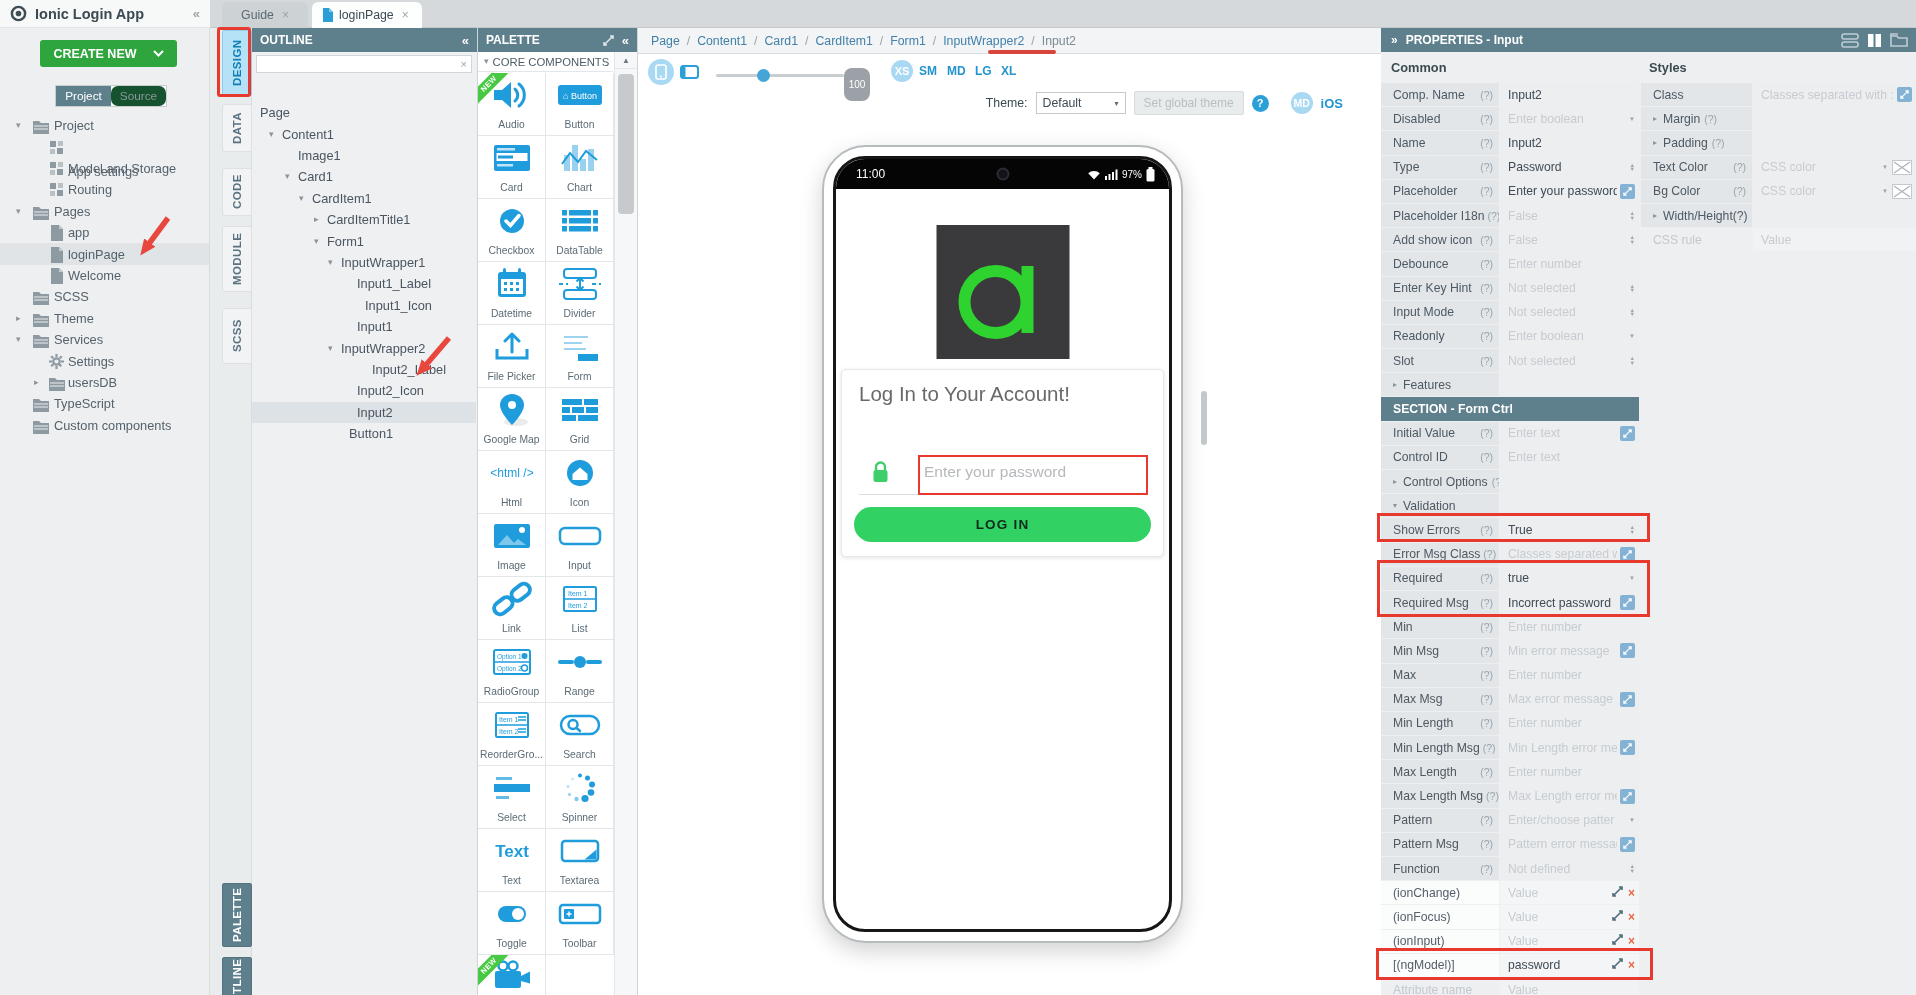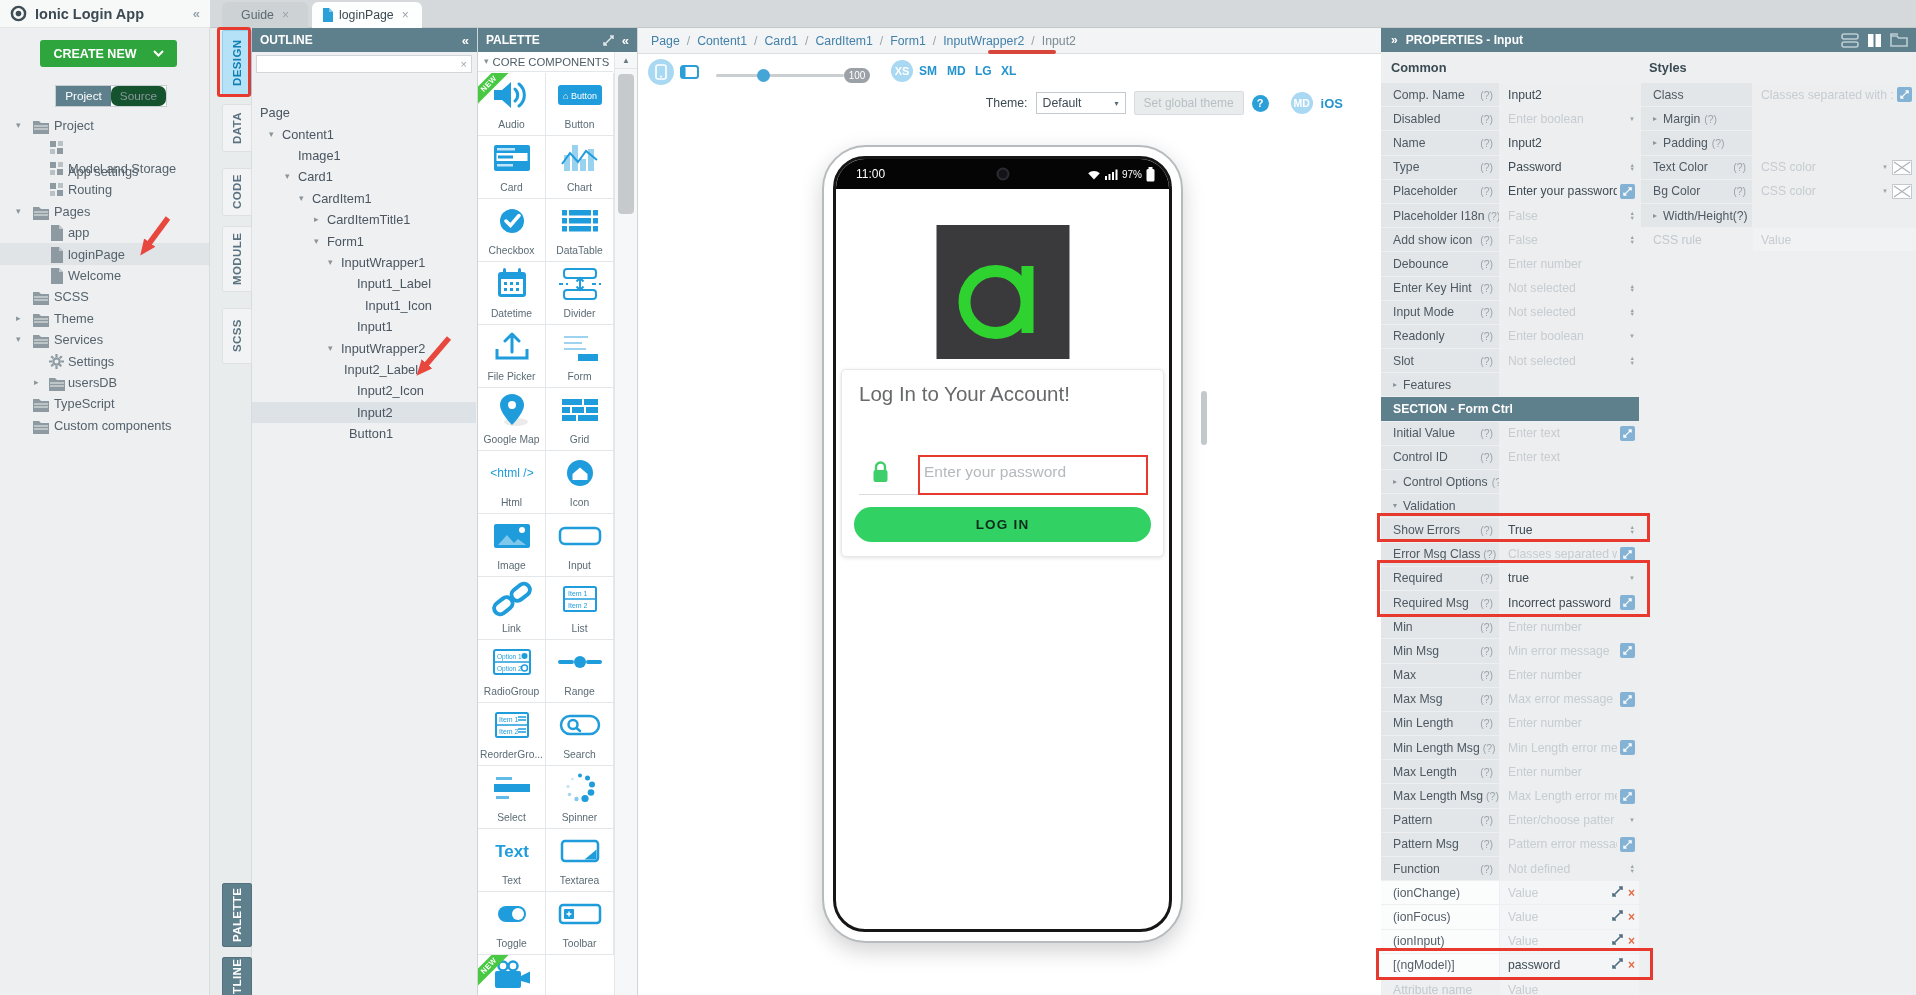--- a/index.html
+++ b/index.html
@@ -61,21 +61,21 @@
   .canvas{position:absolute;left:638px;top:28px;width:743px;height:967px;background:#fff;}
   .bcrumb{height:26px;background:#f2f4f5;border-bottom:1px solid #dadedf;display:flex;align-items:center;padding-left:13px;font-size:12.3px;gap:7px;box-sizing:border-box;}
   .bcrumb .lnk{color:#4380aa;}
   .bcrumb .sep{color:#9aa5ac;}
   .bcrumb .cur{color:#7d8b94;}
   .ctools{position:absolute;left:0;top:26px;right:0;height:36px;}
   .phonebtn{position:absolute;left:10px;top:5px;width:26px;height:26px;border-radius:50%;background:#a9d9f2;display:flex;align-items:center;justify-content:center;}
   .rotbtn{position:absolute;left:42px;top:11px;}
   .sld-track{position:absolute;left:78px;top:20px;width:128px;height:3px;background:#c9ced1;border-radius:2px;}
   .sld-dot{position:absolute;left:119px;top:15px;width:13px;height:13px;border-radius:50%;background:#44a5d6;}
-  .sld-val{position:absolute;left:206px;top:14px;width:26px;height:15px;background:#9ba1a6;border-radius:8px;color:#fff;font-size:10px;display:flex;align-items:center;justify-content:center;}
+  .sld-val{position:absolute;left:206px;top:14px;width:26px;height:33px;background:#9ba1a6;border-radius:8px;color:#fff;font-size:10px;display:flex;align-items:center;justify-content:center;}
   .bp{position:absolute;top:10px;font-weight:bold;font-size:12px;color:#2494ce;}
   .bp.circle{width:22px;height:22px;top:6px;border-radius:50%;background:#a9d9f2;color:#fff;font-size:11px;display:flex;align-items:center;justify-content:center;}
   .trow2{position:absolute;top:62px;right:38px;height:26px;display:flex;align-items:center;gap:8px;font-size:12.3px;color:#3a4a52;}
   .tsel{width:90px;height:22px;border:1px solid #c3c9cc;background:#fff;display:flex;align-items:center;padding:0 6px;box-sizing:border-box;color:#3f4b55;}
   .tsel .arr{margin-left:auto;font-size:8px;color:#5b6a72;}
   .gbtn{height:22px;padding:0 9px;background:#e9ecec;border:1px solid #d8dcde;color:#b7bfc4;font-size:12px;display:flex;align-items:center;border-radius:2px;}
   .qicon{width:17px;height:17px;border-radius:50%;background:#2a9fd8;color:#fff;font-size:11px;font-weight:bold;display:flex;align-items:center;justify-content:center;}
   .mdbadge{width:22px;height:22px;border-radius:50%;background:#a9d9f2;color:#fff;font-size:10.5px;font-weight:bold;display:flex;align-items:center;justify-content:center;margin-left:14px;}
   .iosl{color:#2494ce;font-weight:bold;font-size:13px;}
   .cscroll{position:absolute;left:563px;top:363px;width:6px;height:54px;background:#c3c8cb;border-radius:3px;}
@@ -353,21 +353,21 @@
           <span class="tlabel" style="left: 113px;">Input1_Icon</span>
         </div>
         <div class="orow" style="top: 240px;">
           <span class="tlabel" style="left: 105px;">Input1</span>
         </div>
         <div class="orow" style="top: 261.4px;">
           <span class="caret" style="left: 76px;">▾</span>
           <span class="tlabel" style="left: 89px;">InputWrapper2</span>
         </div>
         <div class="orow" style="top: 282.8px;">
-          <span class="tlabel" style="left: 92px;">Input2_Label</span>
+          <span class="tlabel" style="left: 120px;">Input2_Label</span>
         </div>
         <div class="orow" style="top: 304.2px;">
           <span class="tlabel" style="left: 105px;">Input2_Icon</span>
         </div>
         <div class="orow sel" style="top: 325.6px;">
           <span class="tlabel" style="left: 105px;">Input2</span>
         </div>
         <div class="orow" style="top: 347px;">
           <span class="tlabel" style="left: 97px;">Button1</span>
         </div>

